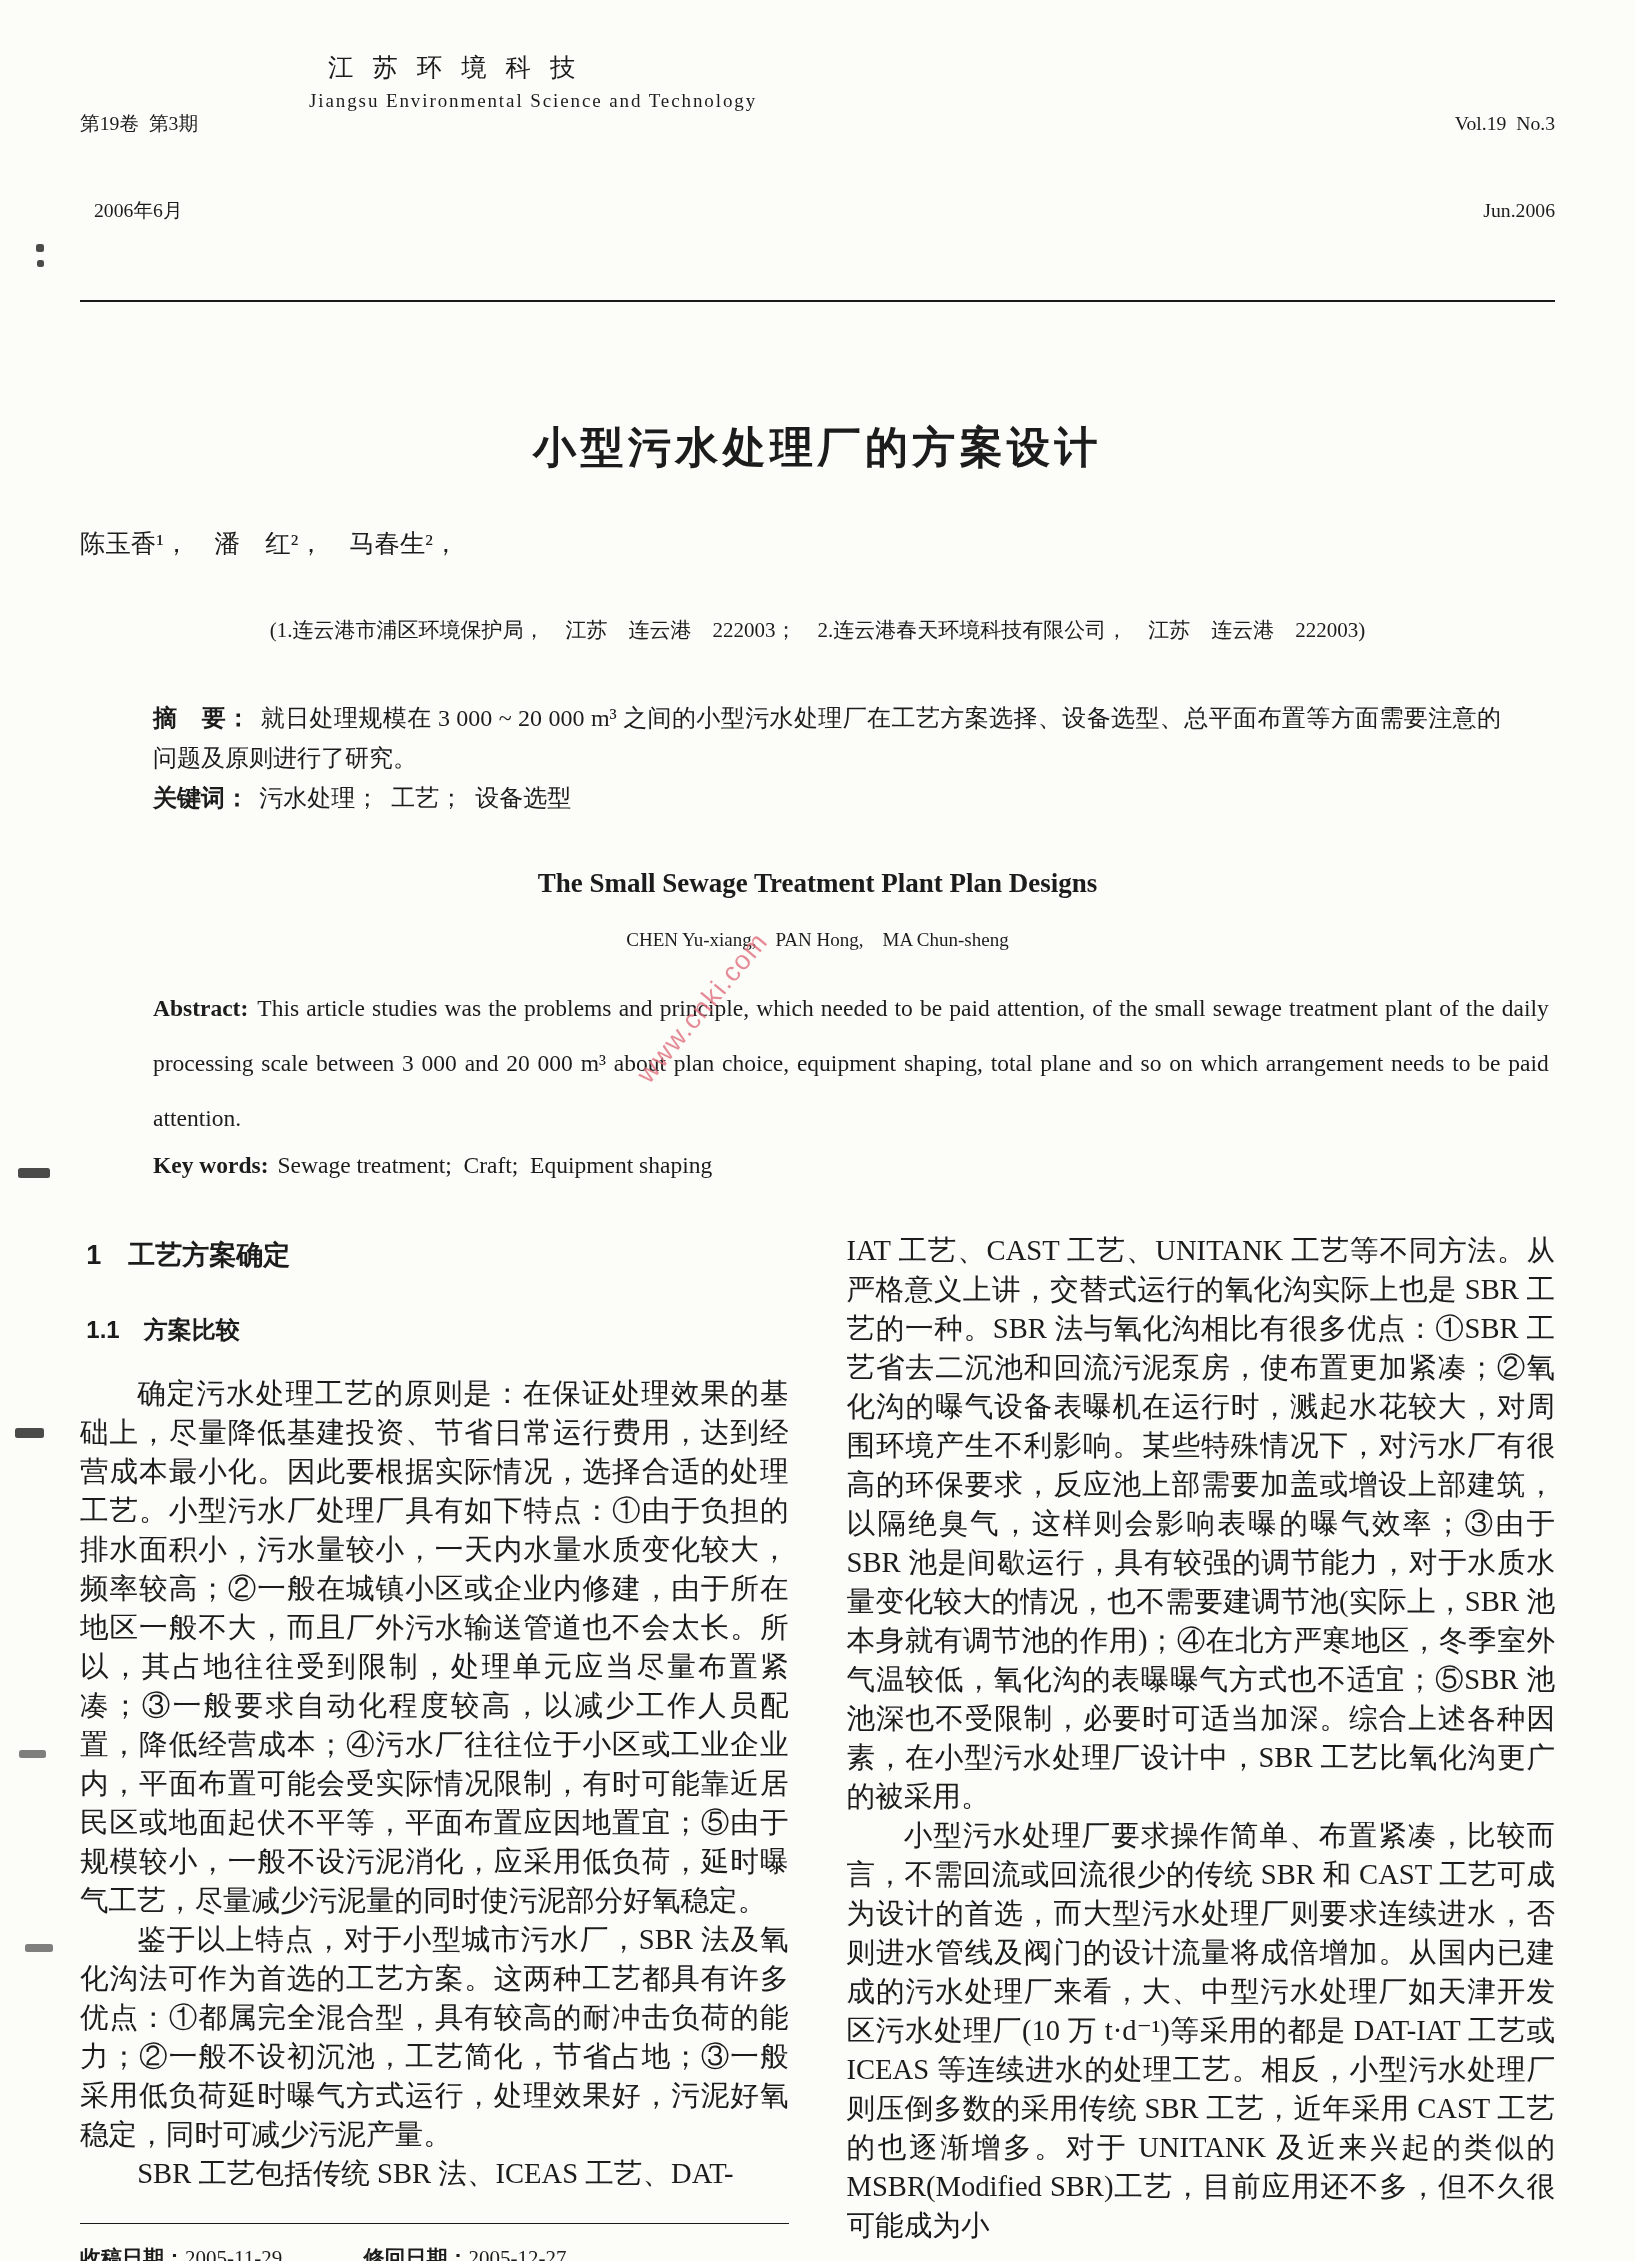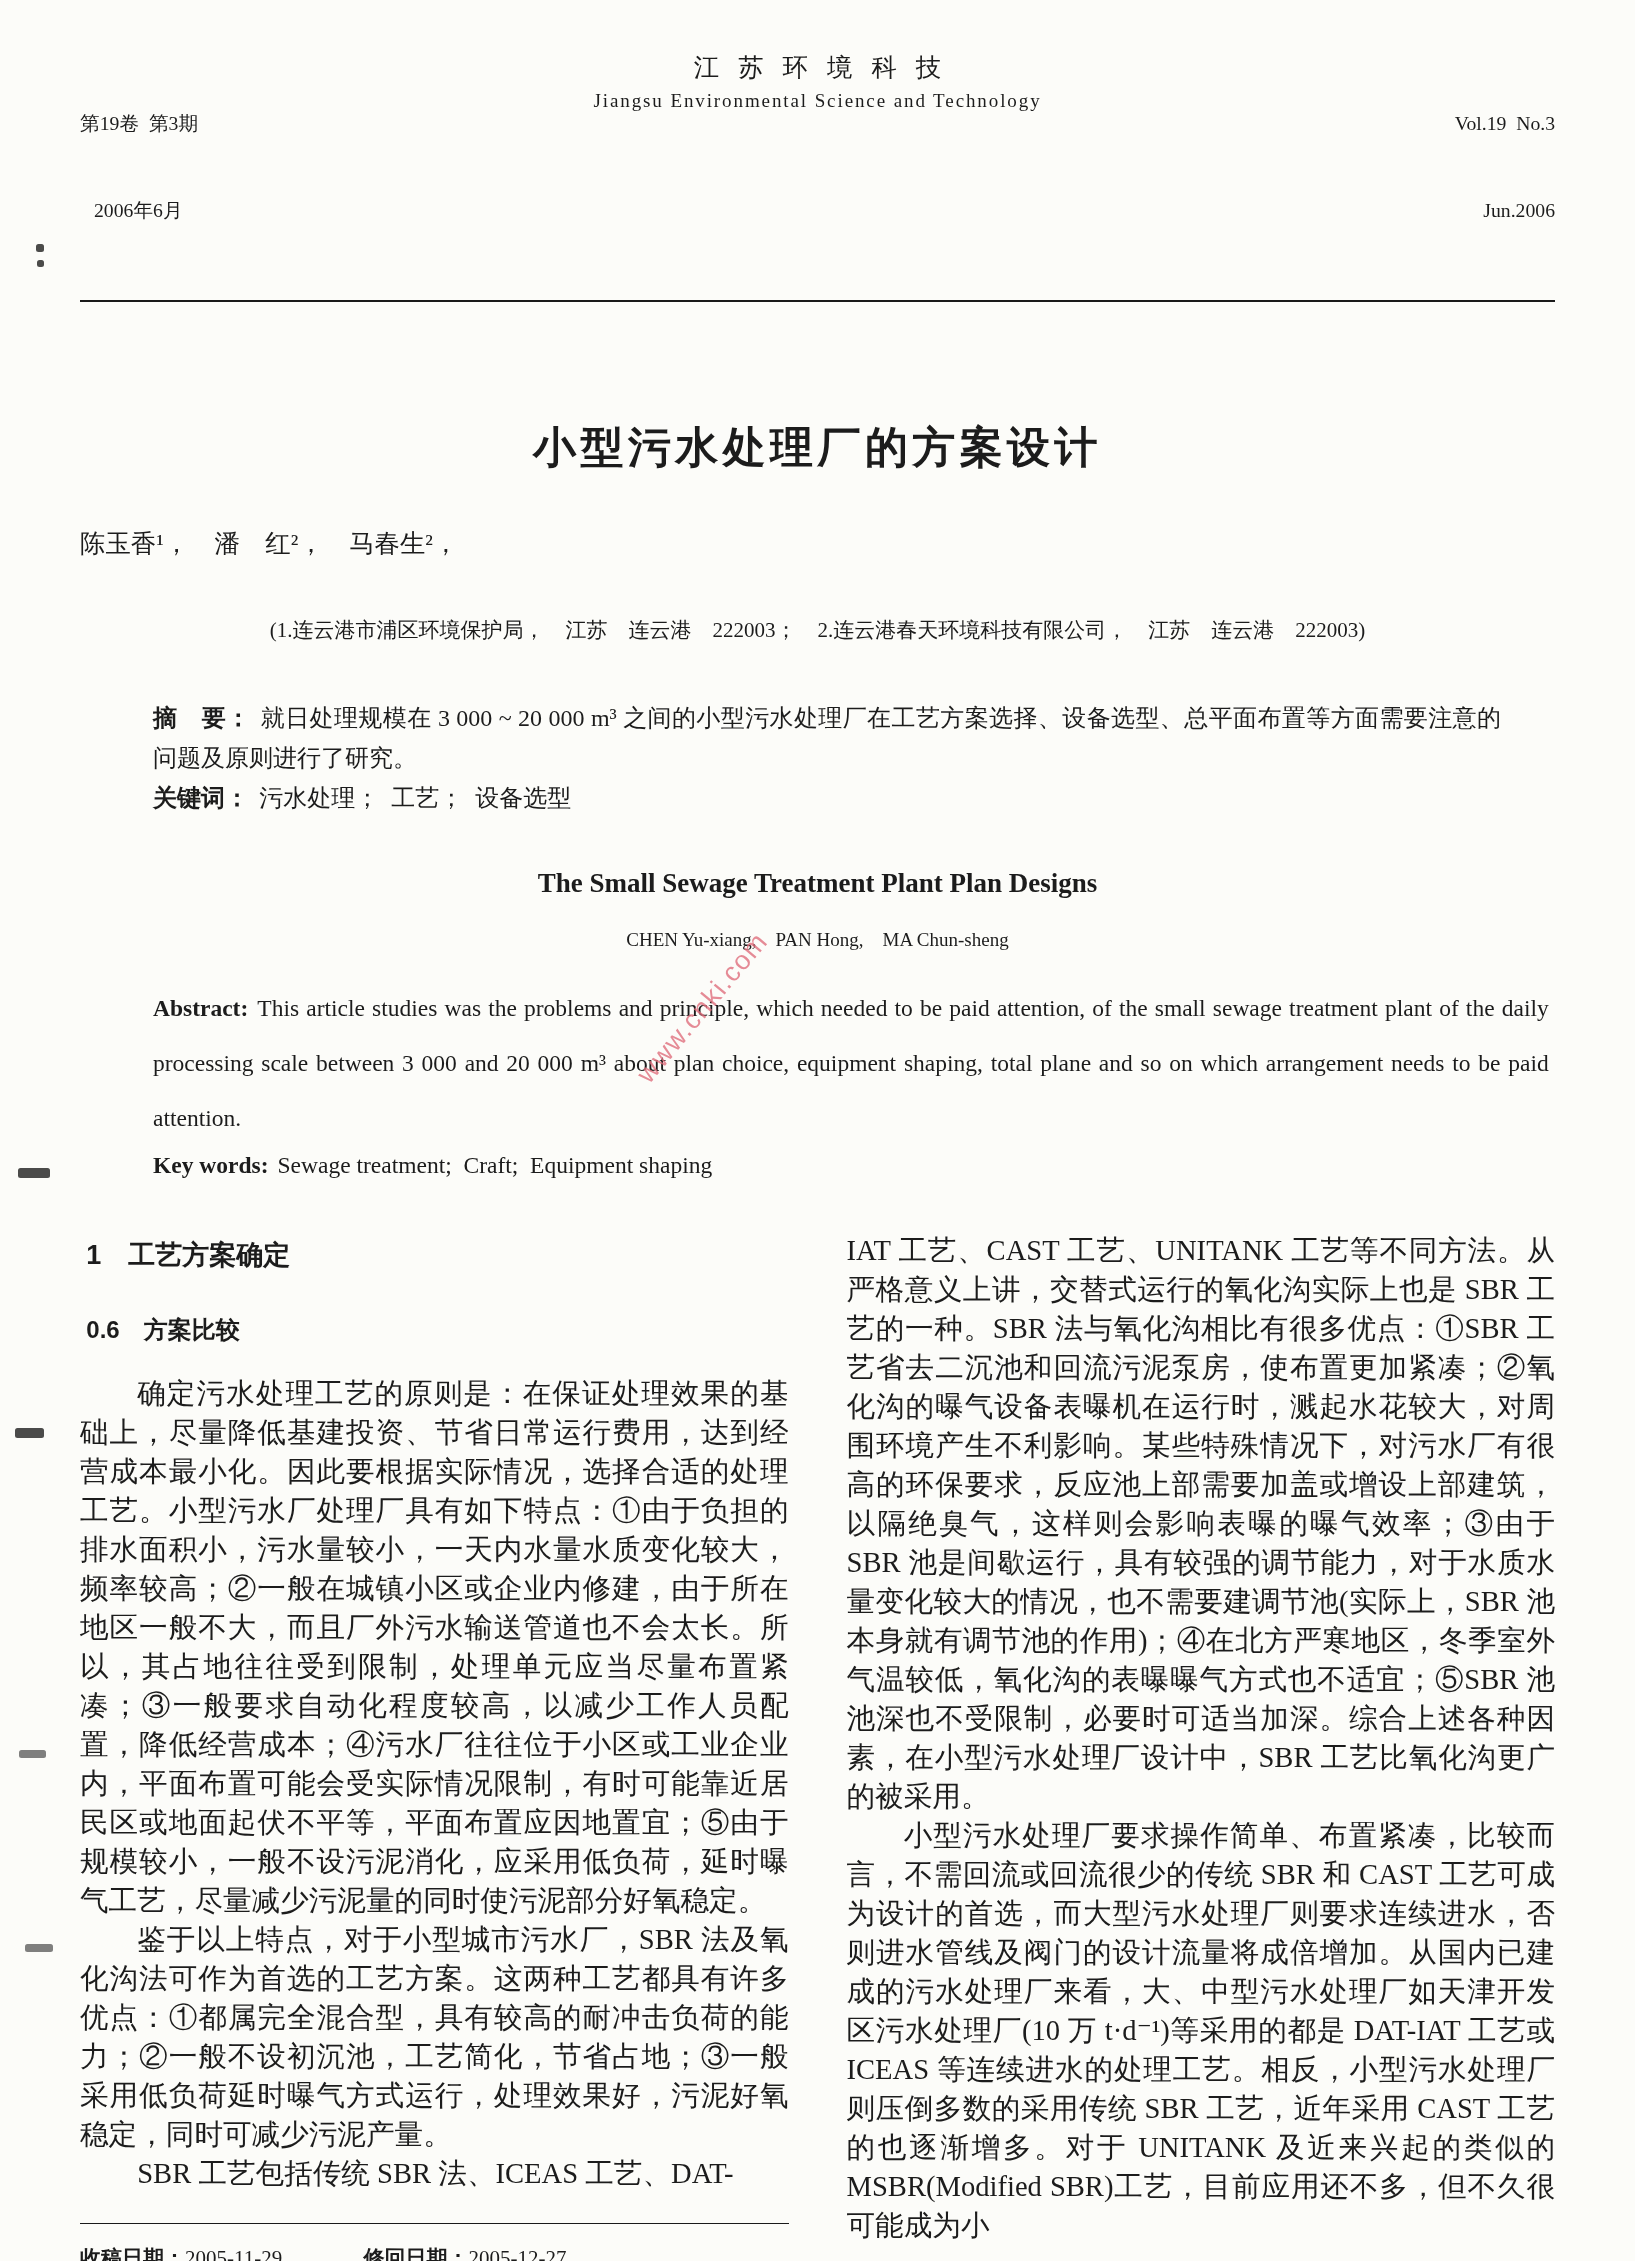--- a/index.html
+++ b/index.html
@@ -14,21 +14,21 @@
     padding:51px 80px 38px 80px;
     overflow:hidden;
   }
 
   
   .journal-header { display:flex; justify-content:space-between; align-items:flex-start; }
   .jh-left, .jh-right { font-size:19.7px; line-height:29px; white-space:pre; }
   .jh-left { width:229px; }
   .jh-right { width:229px; text-align:right; }
   .jh-left .l2 { padding-left:14px; }
-  .jh-center { flex:1; text-align:center; }
+  .jh-center { flex:1; }
   .journal-cn { font-size:25.4px; letter-spacing:19px; padding-left:19px; }
   .journal-en { font-size:19px; letter-spacing:1.9px; margin-top:5.1px; }
   .header-rule { border-top:2.5px solid #1a1a1a; margin-top:16.5px; }
 
   
   .title {
     margin-top:117px; text-align:center;
     font-family:"Liberation Sans","DejaVu Sans",sans-serif;
     font-weight:700; font-size:43px; letter-spacing:4.4px;
   }
@@ -125,21 +125,21 @@
   <section class="en-block">
     <h2 class="en-title">The Small Sewage Treatment Plant Plan Designs</h2>
     <div class="en-authors">CHEN  Yu-xiang,　PAN  Hong,　MA  Chun-sheng</div>
     <p class="en-abstract"><span class="en-label">Abstract:</span><span>This article studies was the problems and principle, which needed to be paid attention, of the small sewage treatment plant of the daily processing scale between 3 000 and 20 000 m³ about plan choice,  equipment shaping, total plane and so on which arrangement needs to be paid attention.</span></p>
     <p class="en-keywords"><span class="en-label">Key words:</span><span>Sewage treatment; Craft; Equipment shaping</span></p>
   </section>
 
   <section class="columns">
     <div class="col col-left">
       <h3 class="sec-h1">1　工艺方案确定</h3>
-      <h4 class="sec-h2">0.6　方案比较</h4>
+      <h4 class="sec-h2">1.1　方案比较</h4>
       <p class="body-p">确定污水处理工艺的原则是：在保证处理效果的基础上，尽量降低基建投资、节省日常运行费用，达到经营成本最小化。因此要根据实际情况，选择合适的处理工艺。小型污水厂处理厂具有如下特点：①由于负担的排水面积小，污水量较小，一天内水量水质变化较大，频率较高；②一般在城镇小区或企业内修建，由于所在地区一般不大，而且厂外污水输送管道也不会太长。所以，其占地往往受到限制，处理单元应当尽量布置紧凑；③一般要求自动化程度较高，以减少工作人员配置，降低经营成本；④污水厂往往位于小区或工业企业内，平面布置可能会受实际情况限制，有时可能靠近居民区或地面起伏不平等，平面布置应因地置宜；⑤由于规模较小，一般不设污泥消化，应采用低负荷，延时曝气工艺，尽量减少污泥量的同时使污泥部分好氧稳定。</p>
       <p class="body-p">鉴于以上特点，对于小型城市污水厂，SBR 法及氧化沟法可作为首选的工艺方案。这两种工艺都具有许多优点：①都属完全混合型，具有较高的耐冲击负荷的能力；②一般不设初沉池，工艺简化，节省占地；③一般采用低负荷延时曝气方式运行，处理效果好，污泥好氧稳定，同时可减少污泥产量。</p>
       <p class="body-p">SBR 工艺包括传统 SBR 法、ICEAS 工艺、DAT-</p>
 
       <div class="footnote">
         <p class="fn-row">
           <span class="fn-pair"><span class="zh-label-sm">收稿日期：</span><span>2005-11-29</span></span>
           <span class="fn-pair"><span class="zh-label-sm">修回日期：</span><span>2005-12-27</span></span>
         </p>
 

